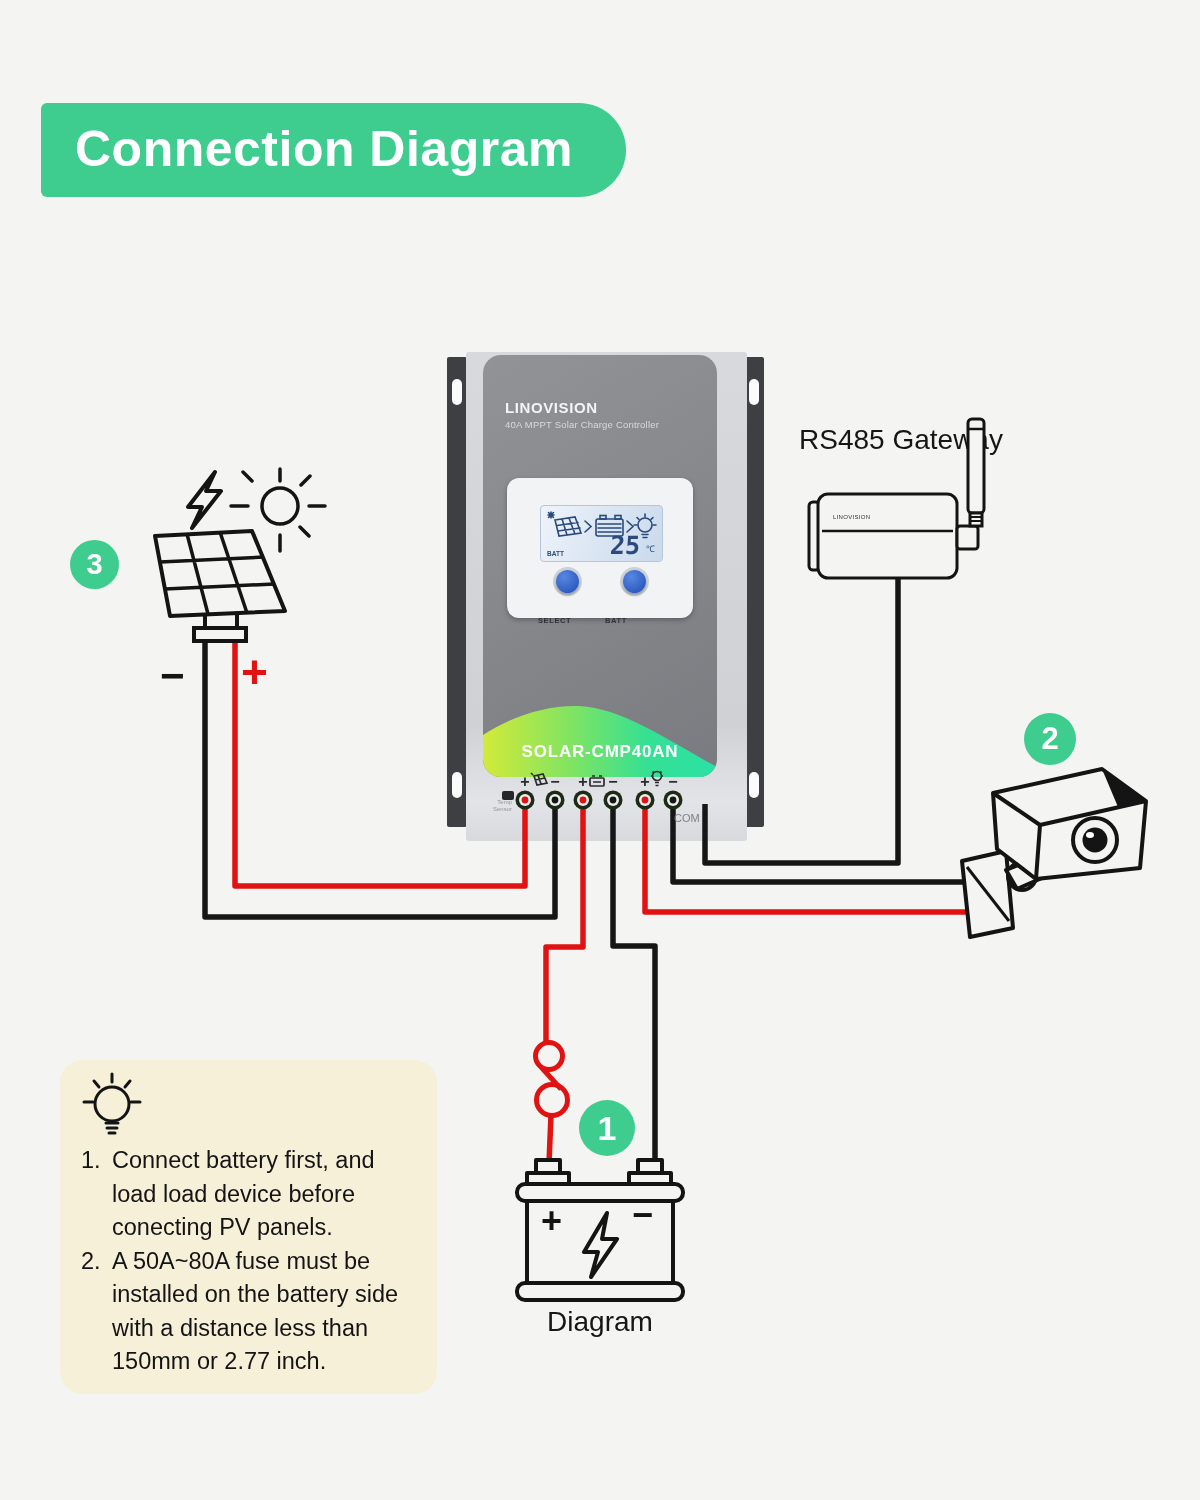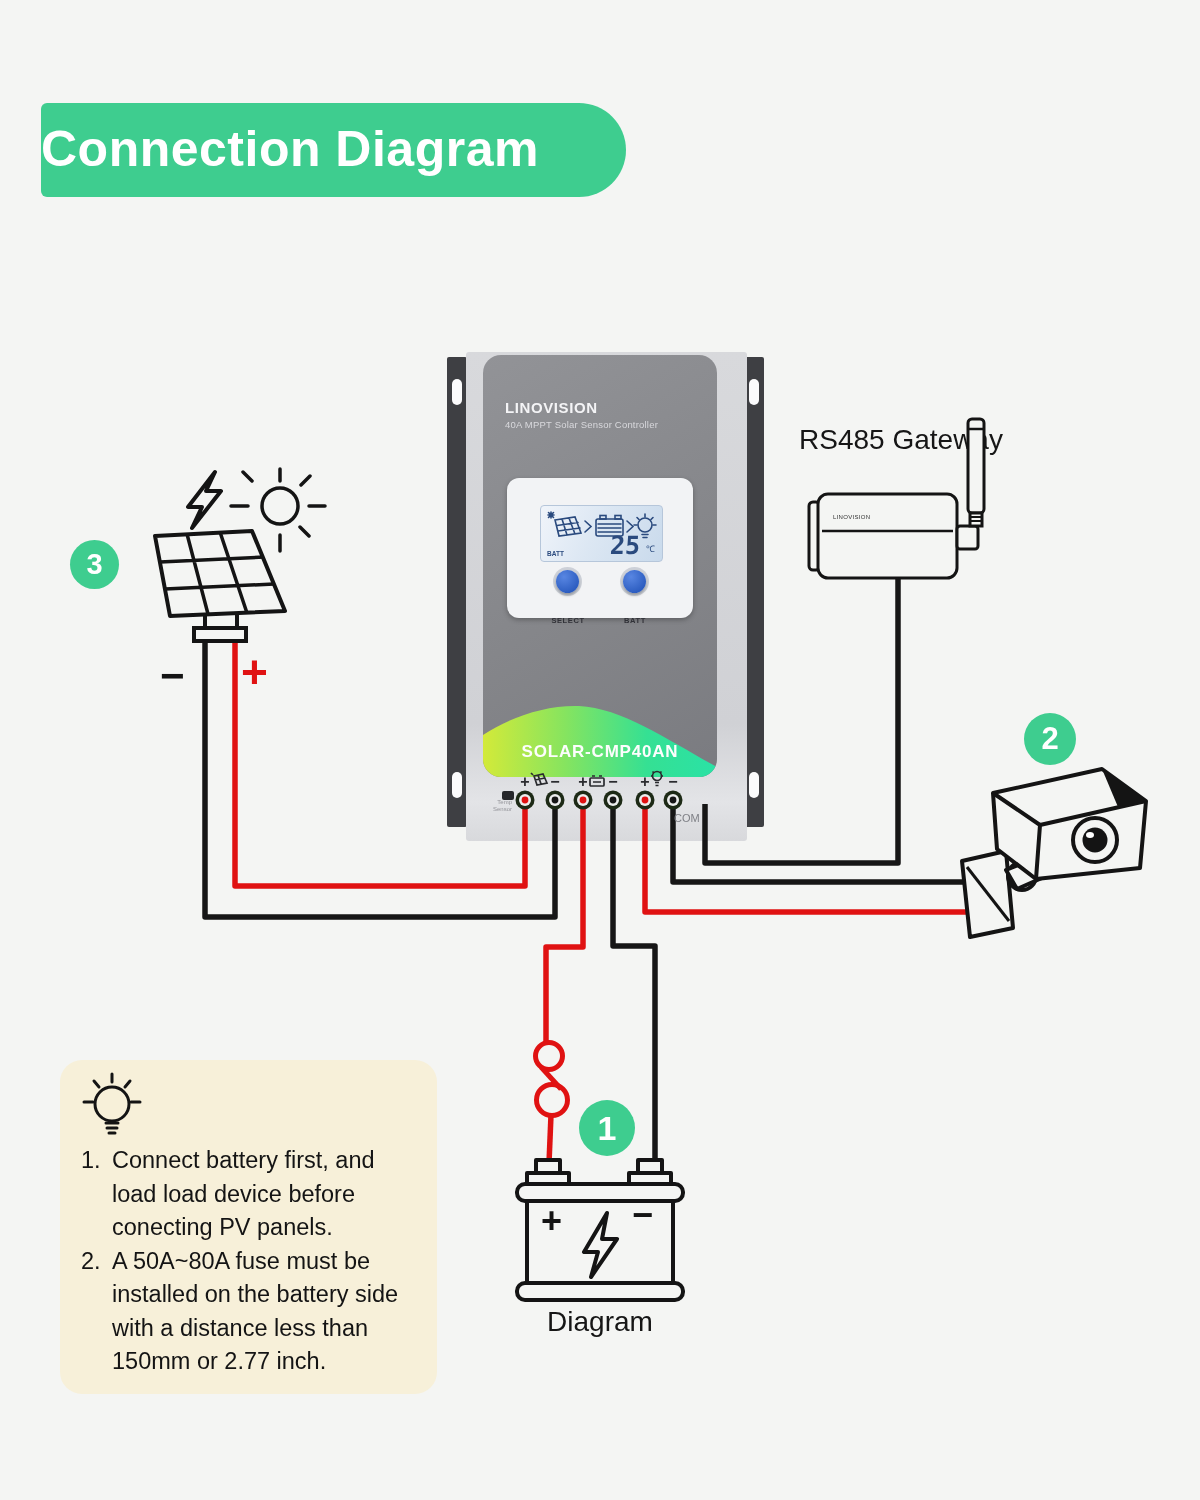--- a/index.html
+++ b/index.html
@@ -2,21 +2,21 @@
 <html style="--accent-green: #3ecd8f; --wire-red: #e01212; --wire-black: #161616; --note-bg: #f7f0d9; --lcd-navy: #2a4a7e;"><head>
 <meta charset="utf-8">
 <style>
   html,body{margin:0;padding:0;}
   .stage{position:relative;width:1200px;height:1500px;background:#f4f5f3;overflow:hidden;
          font-family:"Liberation Sans",sans-serif;color:#141414;}
 
   
   .title-pill{position:absolute;left:41px;top:103px;width:585px;height:94px;
     background:var(--accent-green,#3ecd8f);border-radius:6px 47px 47px 6px;z-index:4;}
-  .title-pill span{display:block;line-height:92px;font-size:50px;
+  .title-pill span{display:block;padding-left:34px;line-height:92px;font-size:50px;
     font-weight:700;color:#fff;letter-spacing:.5px;}
 
   
   .lbl{position:absolute;font-size:28px;color:#161616;text-align:center;z-index:4;}
 
   
   .badge{position:absolute;background:var(--accent-green,#3ecd8f);color:#fff;border-radius:50%;
     display:flex;align-items:center;justify-content:center;font-weight:700;z-index:7;}
 
   
@@ -29,21 +29,21 @@
   .brand{position:absolute;left:22px;top:44px;font-size:15px;font-weight:700;color:#f4f4f6;letter-spacing:.6px;}
   .subtitle{position:absolute;left:22px;top:64px;font-size:9.5px;color:#d9d9dd;letter-spacing:.2px;}
   .lcd-panel{position:absolute;left:24px;top:123px;width:186px;height:140px;background:#f2f3f5;
     border-radius:12px;box-shadow:0 2px 5px rgba(0,0,0,.28);}
   .lcd-screen{position:absolute;left:33px;top:27px;width:121px;height:55px;border-radius:4px;
     border:1px solid #b6c6da;background:linear-gradient(115deg,#f0f4fa 0%,#dce7f3 45%,#c9daec 100%);overflow:hidden;}
   .lcd-txt{position:absolute;color:var(--lcd-navy,#2a4a7e);}
   .btn{position:absolute;width:23px;height:23px;border-radius:50%;
     background:radial-gradient(circle at 35% 30%,#5886e2,#1d4eb4);
     box-shadow:0 0 0 3px rgba(120,130,150,.30),0 2px 3px rgba(0,0,0,.35);}
-  .btn-lbl{position:absolute;width:60px;text-align:center;font-size:7.5px;letter-spacing:.6px;color:#303137;font-weight:700;}
+  .btn-lbl{position:absolute;width:60px;font-size:7.5px;letter-spacing:.6px;color:#303137;font-weight:700;}
   .model-lbl{position:absolute;bottom:15px;left:0;width:100%;text-align:center;font-size:17px;
     font-weight:700;color:#fdfdfd;letter-spacing:.8px;z-index:3;}
   .tsign{position:absolute;top:773px;width:20px;text-align:center;font-size:16px;font-weight:700;color:#2a2b2f;z-index:6;}
   .tempsensor{position:absolute;left:482px;top:799px;width:30px;font-size:6px;line-height:7px;
     color:#94959a;text-align:right;z-index:6;}
   .comlbl{position:absolute;left:674px;top:812px;font-size:11px;color:#7f8086;z-index:6;}
   .gwbrand{position:absolute;left:833px;top:514px;font-size:6px;letter-spacing:.3px;color:#333;z-index:6;}
 
   
   .notes{position:absolute;left:60px;top:1060px;width:377px;height:334px;border-radius:22px;
@@ -86,21 +86,21 @@
   <div class="bracket" style="left:447px;"></div>
   <div class="bracket" style="left:744px;"></div>
   <div class="hole" style="left:452px;top:379px;"></div>
   <div class="hole" style="left:452px;top:772px;"></div>
   <div class="hole" style="left:749px;top:379px;"></div>
   <div class="hole" style="left:749px;top:772px;"></div>
   <div class="plate"></div>
 
   <div class="bodyx">
     <div class="brand">LINOVISION</div>
-    <div class="subtitle">40A MPPT Solar Sensor Controller</div>
+    <div class="subtitle">40A MPPT Solar Charge Controller</div>
 
     <div class="lcd-panel">
       <div class="lcd-screen">
         <svg width="121" height="55" viewBox="0 0 121 55">
           <g class="lcdink" stroke-width="1.6" stroke-linecap="round">
             <path d="M7,9 H13 M10,6 V12 M7.5,6.5 L12.5,11.5 M12.5,6.5 L7.5,11.5"></path>
             <path d="M14,14 L34,11 L40,27 L18,30 Z M21,13 L26,29 M28,12 L34,28 M16,19.5 L37,16.5 M17,25 L39,22"></path>
             <path d="M44,15 L50,20.5 L44,26"></path>
             <g>
               <rect x="55" y="13" width="27" height="17" rx="2"></rect>

